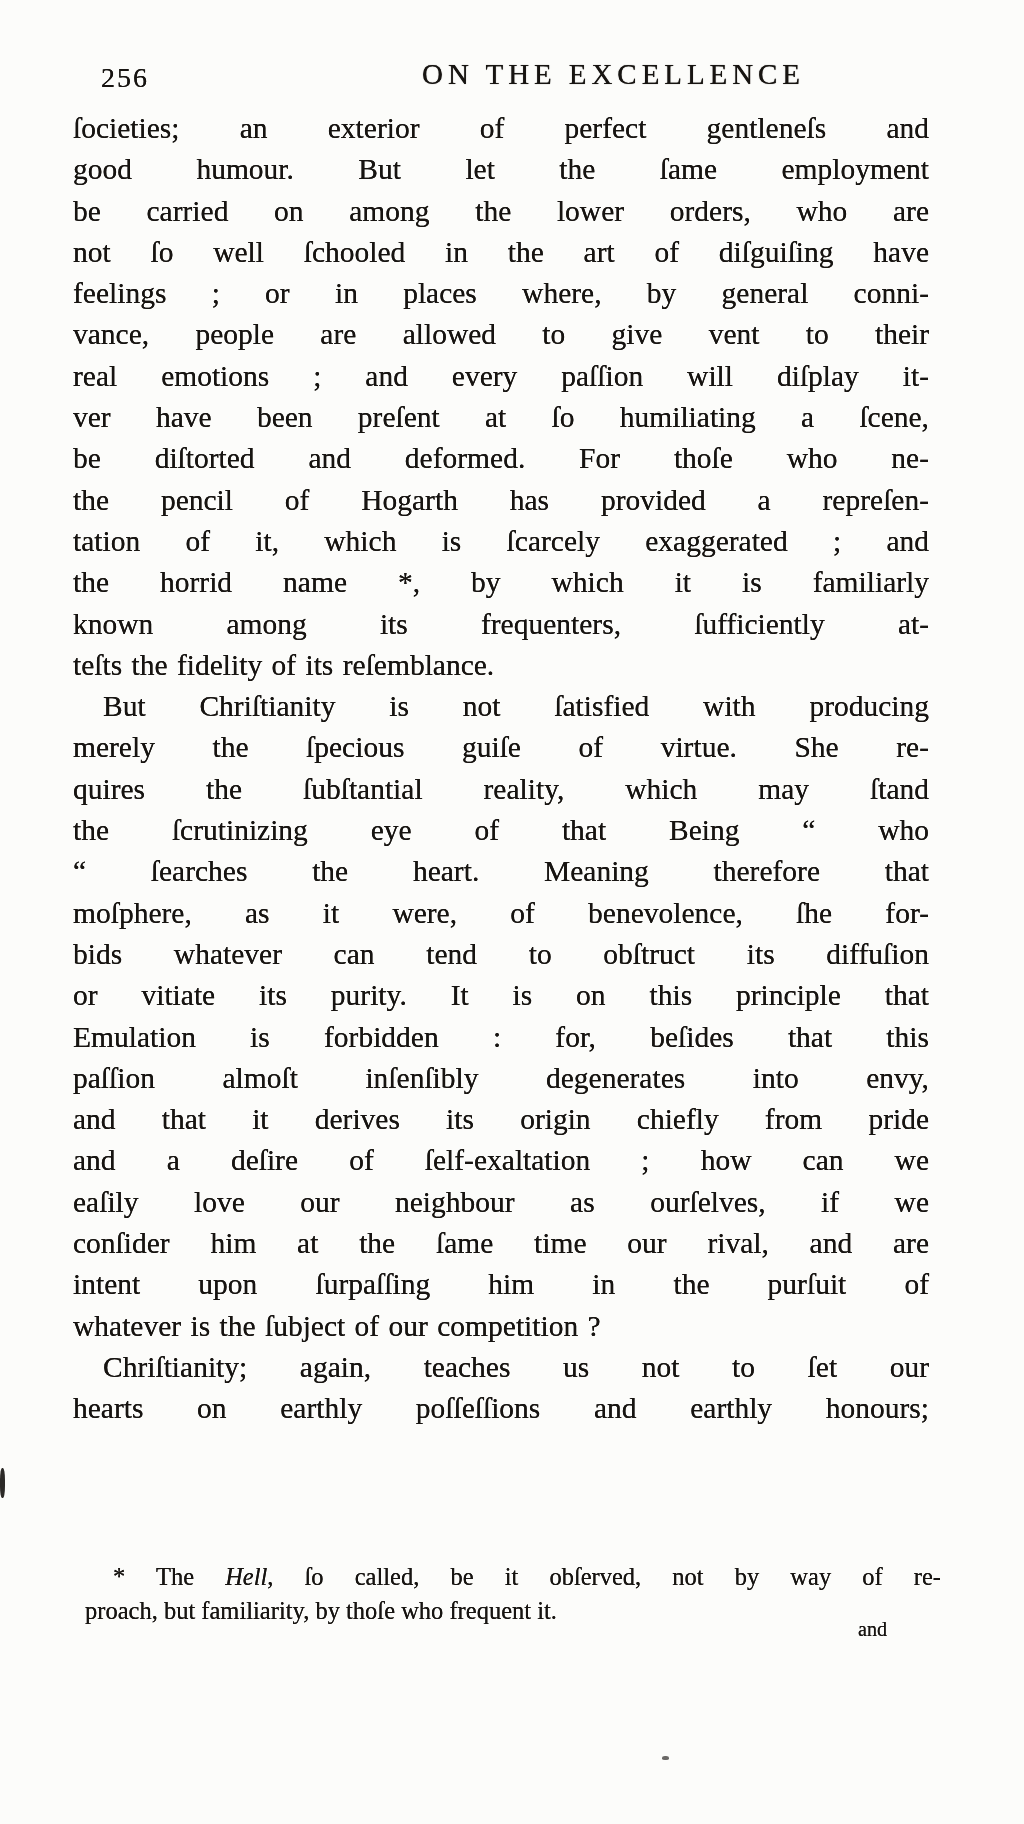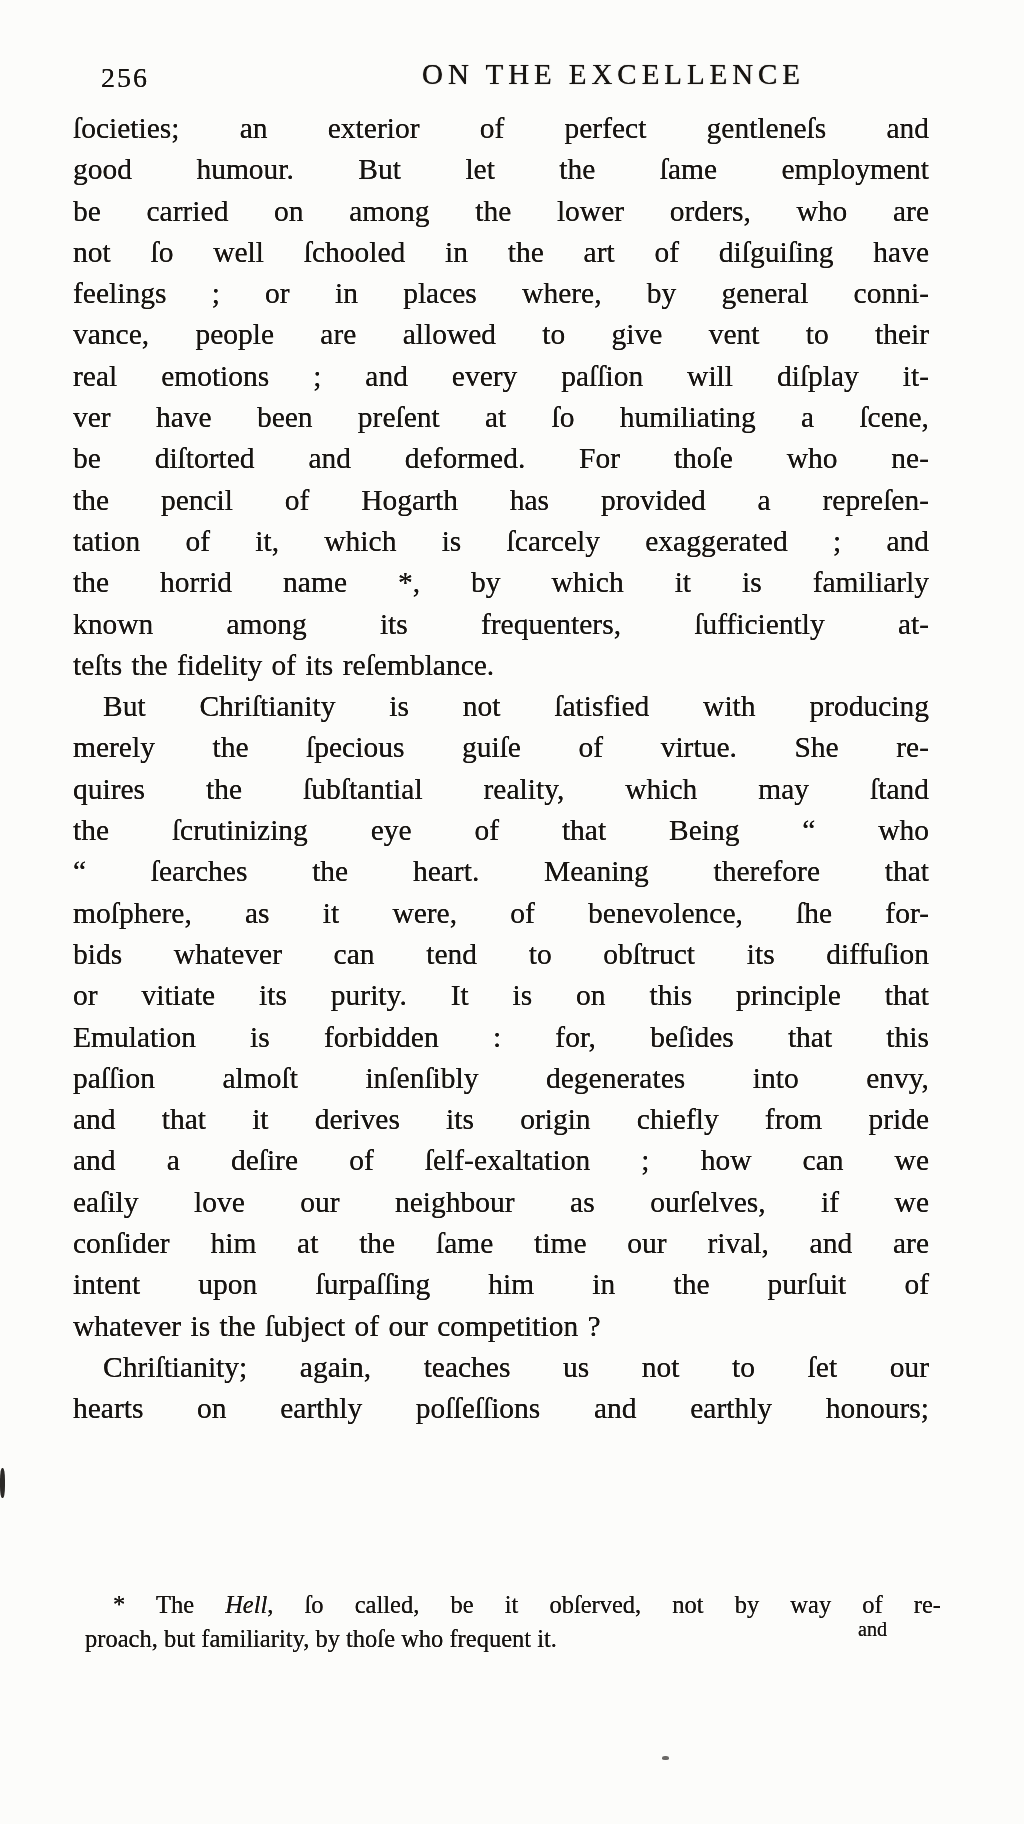--- a/index.html
+++ b/index.html
@@ -35,21 +35,20 @@
     line-height: 41.3px;
     text-shadow: 0 0 0.6px currentColor;
     word-spacing: 2px;
   }
   .line.just { text-align: justify; text-align-last: justify; }
   .line.indent { text-indent: 30px; }
   .footnote {
     position: absolute; top: 1560px; left: 85px; width: 856px;
     font-size: 24.5px; line-height: 34px;
     text-shadow: 0 0 0.5px currentColor;
-    margin-top: 28px;
   }
   .fn-line.fn-first { text-indent: 28px; text-align: justify; text-align-last: justify; }
   .fn-italic { font-style: italic; }
   .catchword {
     position: absolute; top: 1618px; left: 858px;
     font-size: 20px; text-shadow: 0 0 0.6px currentColor;
   }
   .speck { position: absolute; background: #2c2a27; border-radius: 40%; }
   .speck-a { left: 0; top: 1468px; width: 5px; height: 30px; }
   .speck-b { left: 662px; top: 1756px; width: 7px; height: 4px; opacity: .7; }

